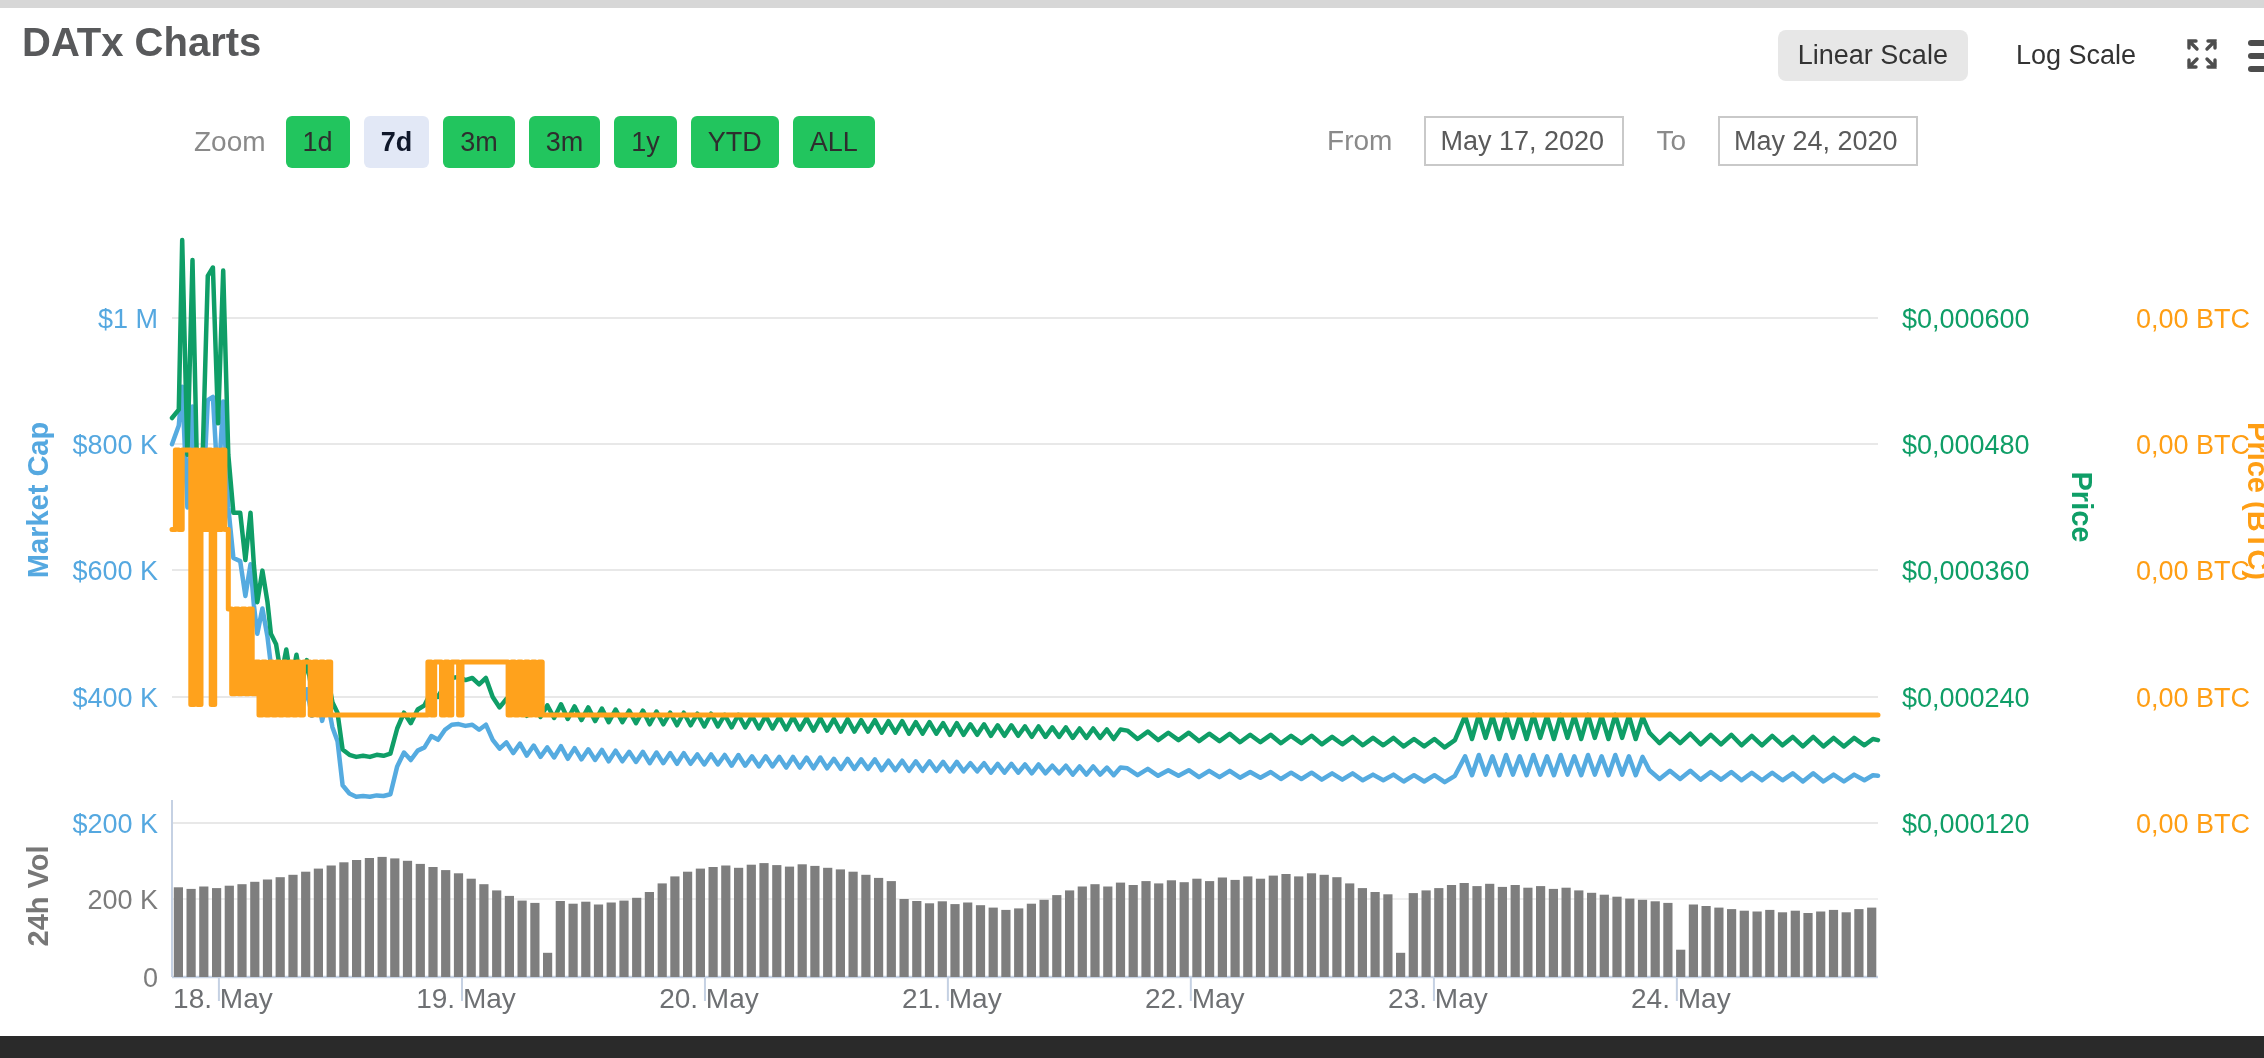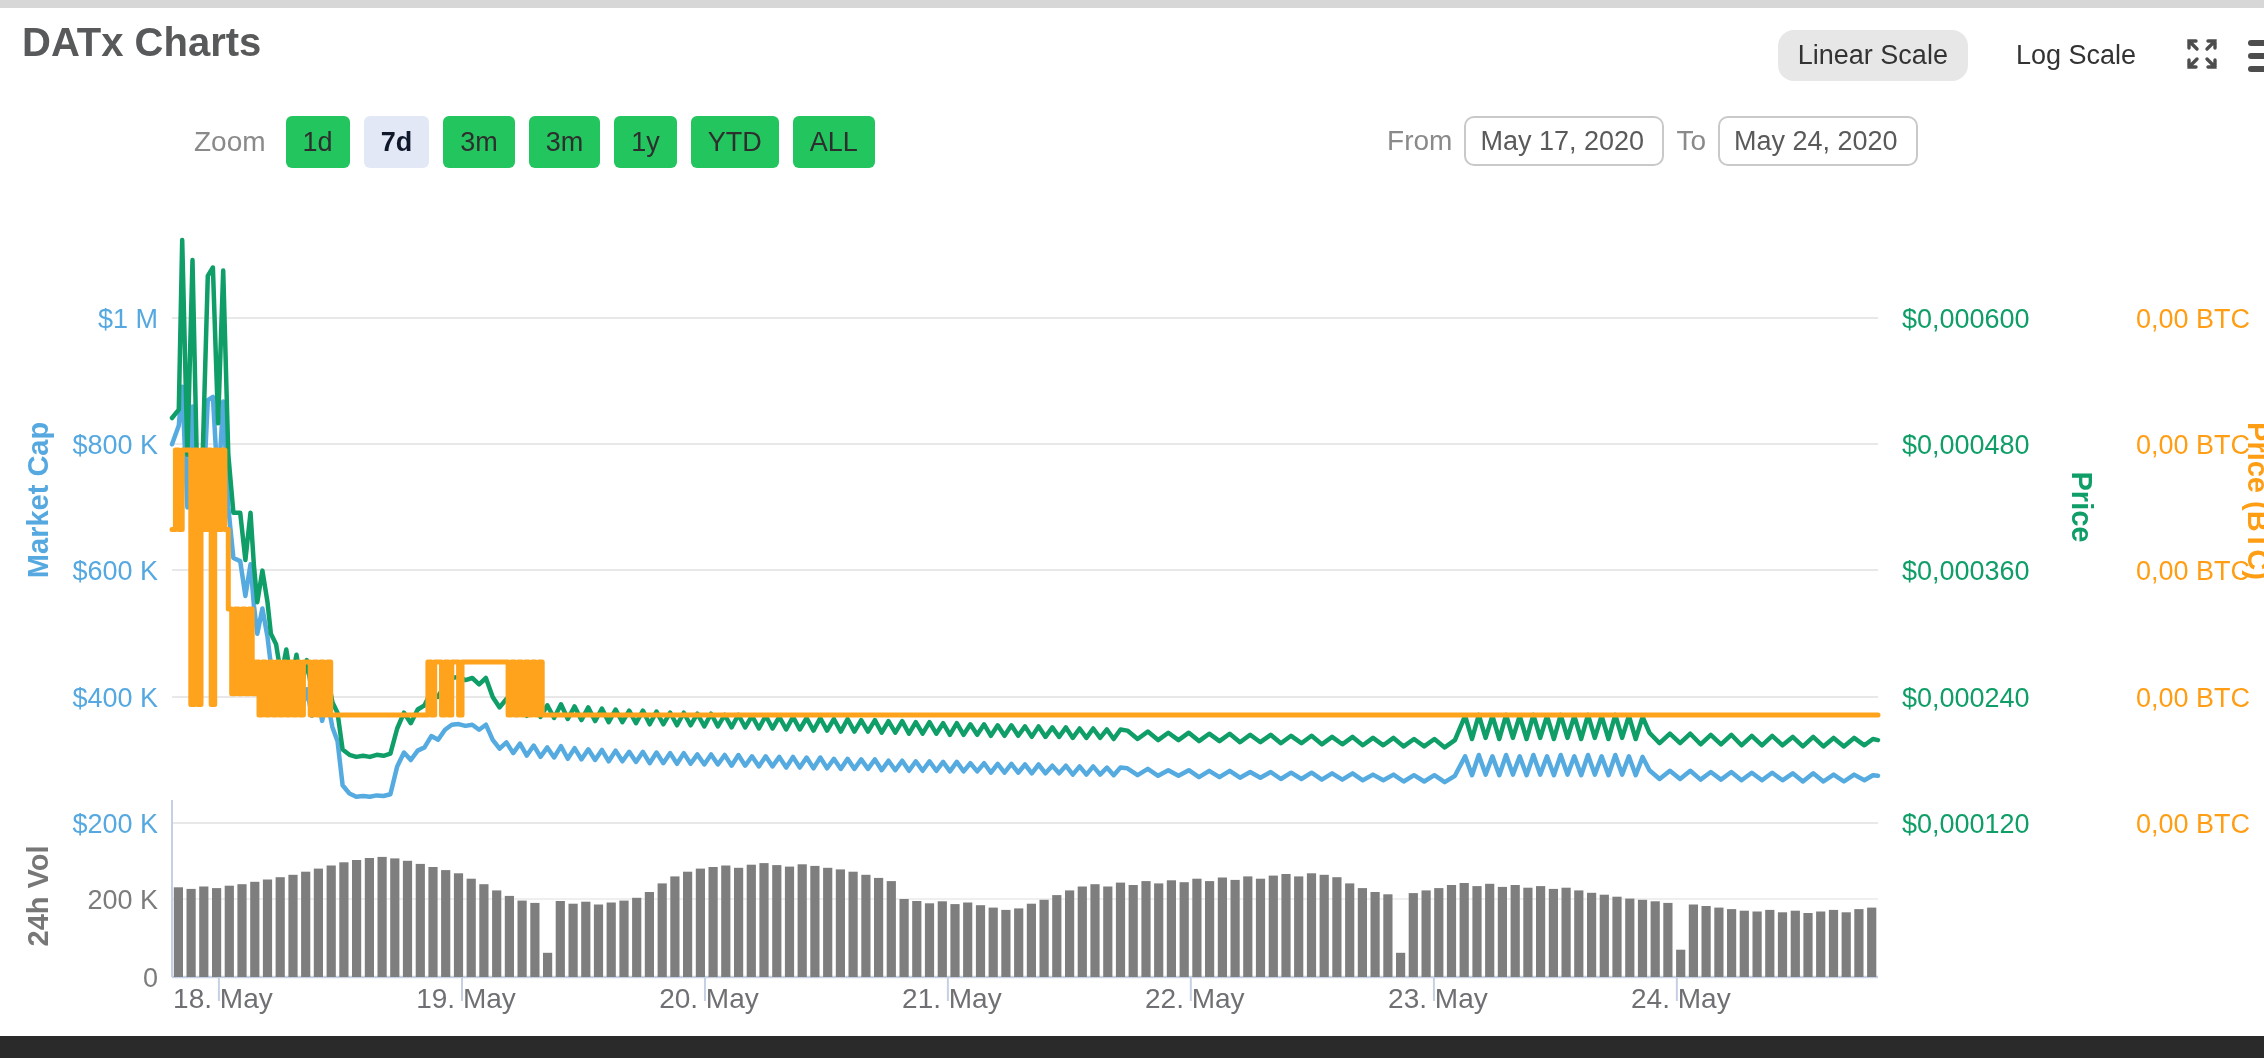--- a/index.html
+++ b/index.html
@@ -1,34 +1,34 @@
 <!DOCTYPE html>
 <html><head>
 <meta charset="utf-8">
 <style>
   html,body{margin:0;padding:0;background:#ffffff;}
   .page{position:relative;width:2264px;height:1058px;background:#fff;overflow:hidden;
         font-family:"Liberation Sans",sans-serif;color:#333;padding-left:40px;}
   .topstrip{position:absolute;top:0;left:0;width:100%;height:8px;background:#d7d7d7;}
   .page-title{position:absolute;left:22px;top:20px;font-size:40px;font-weight:700;color:#58595b;letter-spacing:0;}
   .header-right{position:absolute;top:30px;right:18px;display:flex;align-items:center;gap:28px;}
-  .scale-btn{font-size:27px;color:#333;background:#e7e7e7;border:none;border-radius:16px;
+  .scale-btn{font-size:27px;color:#333;background:#e7e7e7;border:none;border-radius:8px;
              padding:10px 20px;cursor:pointer;font-family:inherit;}
   .scale-btn.plain{background:transparent;}
   .icon-btn{background:none;border:none;padding:0;cursor:pointer;display:flex;align-items:center;}
   .burger{display:flex;flex-direction:column;gap:7px;}
   .burger span{display:block;width:38px;height:6px;background:#4d4d4d;border-radius:3px;}
   .toolbar-left{position:absolute;left:194px;top:116px;display:flex;align-items:center;gap:14px;}
   .zoom-label{font-size:28px;color:#8a8a8a;margin-right:6px;}
   .range-btn{font-size:27px;color:#2e2e2e;background:#22c55e;border:none;border-radius:6px;
              height:52px;padding:0 17px;cursor:pointer;font-family:inherit;}
   .range-btn.selected{background:#e2e8f6;font-weight:700;color:#0f172a;}
-  .toolbar-right{position:absolute;top:116px;right:386px;display:flex;align-items:center;gap:12px;}
+  .toolbar-right{position:absolute;top:116px;right:386px;display:flex;align-items:center;gap:32px;}
   .fromto-label{font-size:28px;color:#8a8a8a;}
-  .date-input{width:176px;height:46px;border:2px solid #c9c9c9;border-radius:10px;font-size:27px;
+  .date-input{width:176px;height:46px;border:2px solid #c9c9c9;border-radius:0;font-size:27px;
               color:#5a5a5a;padding:0 6px 0 14px;font-family:inherit;background:#fff;}
   #chart{position:absolute;left:0;top:0;}
   .footer{position:absolute;left:0;bottom:0;width:100%;height:22px;background:#2a2a2a;}
 </style>
 </head>
 <body>
 
 <div class="page">
   <div class="topstrip"></div>
 

